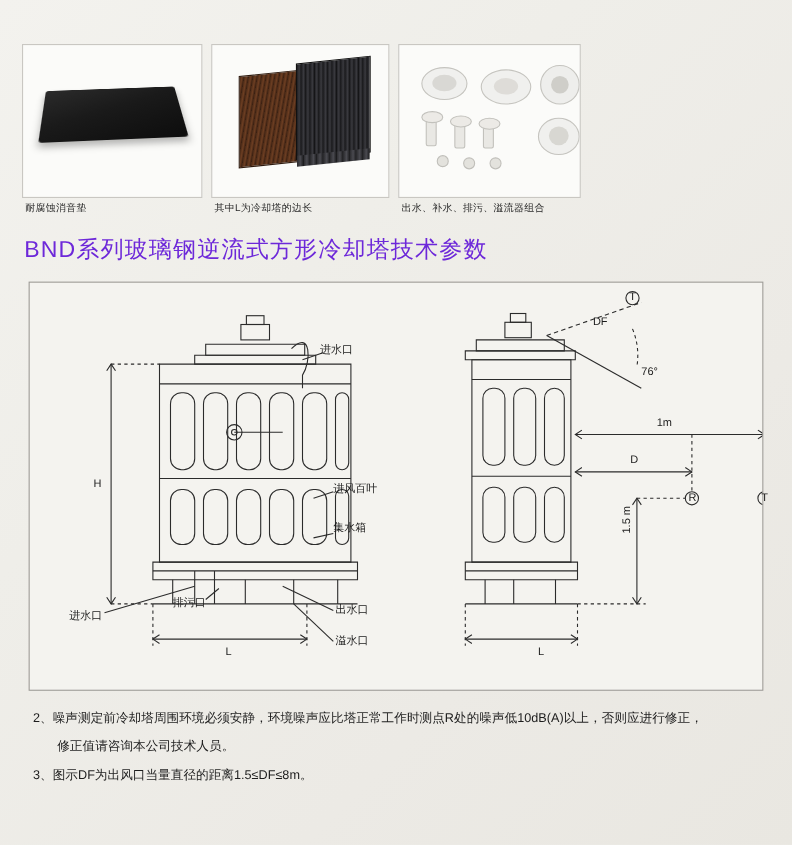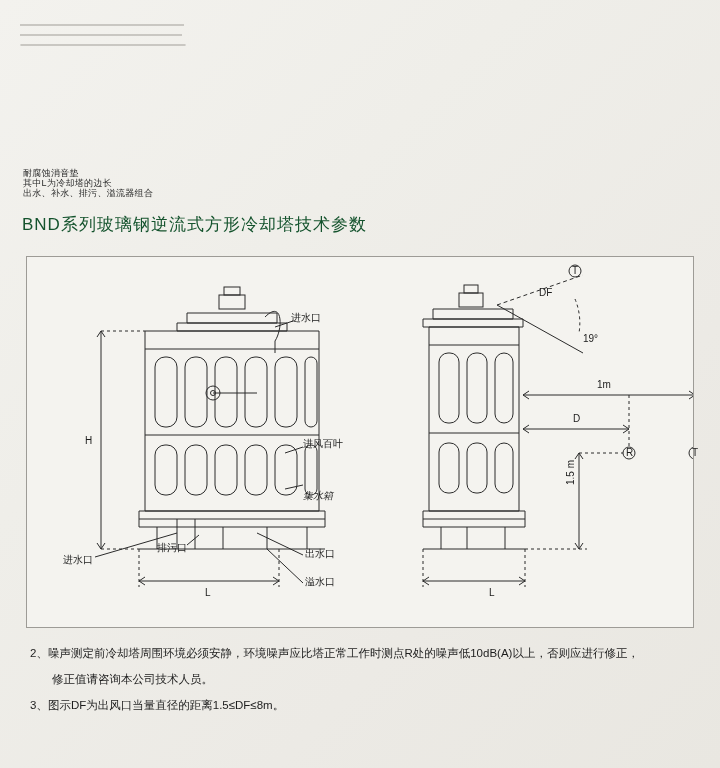--- a/index.html
+++ b/index.html
@@ -13,32 +13,32 @@
   }
   
   .paper{
     position:absolute;inset:0;
     background:linear-gradient(135deg,#f3f2ee 0%,#efeee9 35%,#eceae5 70%,#e9e7e1 100%);
   }
   .content{position:relative;width:720px;height:768px;}
 
   
   .photo-strip{
-    position:absolute;left:20px;top:24px;width:682px;height:140px;
-    display:flex;gap:8px;flex-direction:column;
+    position:absolute;left:20px;top:40px;width:682px;height:140px;
+    display:flex;gap:8px;
   }
   .photo-cell{
     position:relative;
     background:#fbfbf9;
     border:1px solid #c9c7c2;
     box-sizing:border-box;
   }
   .photo-cell.c1{width:164px;}
   .photo-cell.c2{width:162px;}
-  .photo-cell.c3{width:166px;border-radius:19px;}
+  .photo-cell.c3{width:166px;}
   .photo-cell.c4{width:174px;}
   .photo-inner{position:absolute;inset:0;overflow:hidden;}
 
   
   .pad{
     position:absolute;left:18px;top:30px;width:126px;height:62px;
     background:linear-gradient(160deg,#2b2b2b 0%,#1a1a1a 45%,#0d0d0d 100%);
     transform:perspective(260px) rotateX(42deg) rotateZ(-3deg);
     border-radius:3px;
     box-shadow:0 5px 7px rgba(0,0,0,.28);
@@ -91,21 +91,21 @@
 
   .photo-caption{
     position:absolute;left:0;width:100%;top:142px;
     font-size:9px;color:#2a2a2a;text-align:left;padding-left:2px;
     letter-spacing:.3px;white-space:nowrap;
   }
 
   
   .section-title{
     position:absolute;left:22px;top:213px;
-    font-size:17px;letter-spacing:1px;color:#14532d;
+    font-size:21px;letter-spacing:1px;color:#6d28d9;
   }
 
   
   .frame{
     position:absolute;left:26px;top:256px;width:666px;height:370px;
     border:1px solid #9d9b96;background:#f4f3ef;
   }
 
   .dwg{position:absolute;inset:0;}
   .lbl{
@@ -283,30 +283,30 @@
         <line x1="552" y1="196" x2="552" y2="292"></line>
         <path d="M548 202 L552 196 L556 202"></path>
         <path d="M548 286 L552 292 L556 286"></path>
         <line x1="552" y1="196" x2="596" y2="196" stroke-dasharray="3,3"></line>
         <line x1="498" y1="292" x2="560" y2="292" stroke-dasharray="3,3"></line>
       </g>
     </svg>
 
     <div class="lbl" style="left:264px;top:54px;">进水口</div>
     <div class="lbl" style="left:276px;top:180px;">进风百叶</div>
-    <div class="lbl" style="left:276px;top:232px;font-style:italic;">集水箱</div>
+    <div class="lbl" style="left:276px;top:216px;">集水箱</div>
     <div class="lbl" style="left:36px;top:296px;">进水口</div>
     <div class="lbl" style="left:130px;top:284px;text-align:right;">排污口</div>
     <div class="lbl" style="left:278px;top:290px;font-family:Liberation Mono, monospace;">出水口</div>
     <div class="lbl" style="left:278px;top:318px;">溢水口</div>
     <div class="lbl" style="left:58px;top:178px;">H</div>
     <div class="lbl" style="left:178px;top:330px;">L</div>
 
     <div class="lbl" style="left:512px;top:30px;">DF</div>
-    <div class="lbl" style="left:556px;top:76px;">19°</div>
+    <div class="lbl" style="left:556px;top:76px;">76°</div>
     <div class="lbl" style="left:545px;top:8px;">T</div>
     <div class="lbl" style="left:570px;top:122px;">1m</div>
     <div class="lbl" style="left:546px;top:156px;">D</div>
     <div class="lbl" style="left:599px;top:190px;">R</div>
     <div class="lbl" style="left:665px;top:190px;">T</div>
     <div class="lbl" style="left:538px;top:228px;transform:rotate(-90deg);transform-origin:left top;">1.5 m</div>
     <div class="lbl" style="left:462px;top:330px;">L</div>
   </div>
 
   <div class="notes">

